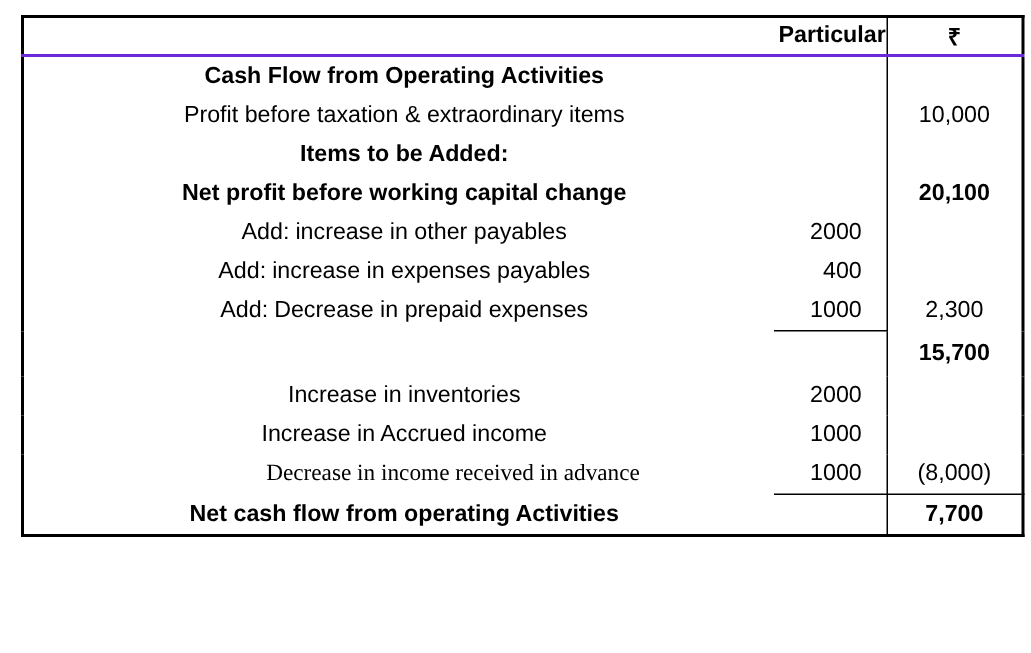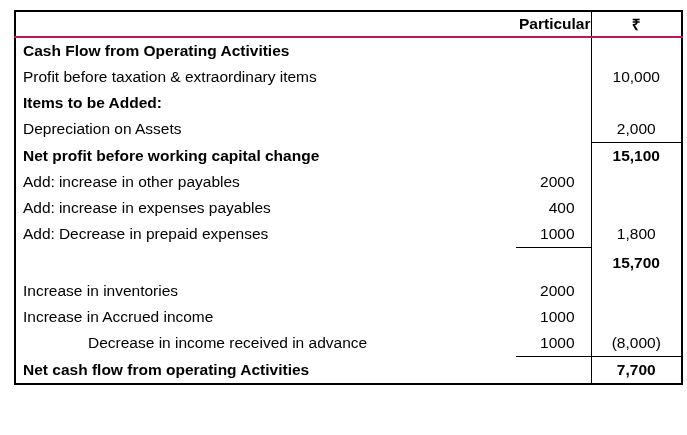--- a/index.html
+++ b/index.html
@@ -19,29 +19,29 @@
     border: 2px solid #000;
     font-size: 15.5px;
   }
   td {
     padding: 0;
     height: 26px;
     vertical-align: middle;
     white-space: nowrap;
     overflow: hidden;
   }
-  tr.hdr td { border-bottom: 2px solid #be185d; height: 24px; }
+  tr.hdr td { border-bottom: 2px solid #6d28d9; height: 24px; }
   tr.tall td { height: 30px; }
-  .c1 { padding-left: 7px; text-align: left; }
+  .c1 { padding-left: 7px; text-align: center; }
   .c2 { text-align: right; padding-right: 16px; border-right: 1.5px solid #000; }
   .c3 { text-align: center; }
   .b  { font-weight: bold; }
   .pfx { font-weight: normal; margin-right: 4px; }
   .ind1 { }
-  .ind2 { padding-left: 72px; }
+  .ind2 { padding-left: 72px; font-family: Liberation Serif, serif; }
   .rule { border-bottom: 1.5px solid #000; }
 </style>
 </head>
 <body>
 
 <div class="sheet">
   <table class="cf">
     <colgroup>
       <col style="width:501px">
       <col style="width:75px">
@@ -65,48 +65,43 @@
       <td class="c2"></td>
       <td class="c3">10,000</td>
     </tr>
 
     <tr>
       <td class="c1 b">Items to be Added:</td>
       <td class="c2"></td>
       <td class="c3"></td>
     </tr>
 
-    <tr>
-      <td class="c1">Depreciation on Assets</td>
-      <td class="c2"></td>
-      <td class="c3 rule">2,000</td>
-    </tr>
 
     <tr>
       <td class="c1 b">Net profit before working capital change</td>
       <td class="c2"></td>
-      <td class="c3 b">15,100</td>
+      <td class="c3 b">20,100</td>
     </tr>
 
     <tr>
       <td class="c1"><span class="pfx">Add:</span><span>increase in other payables</span></td>
       <td class="c2">2000</td>
       <td class="c3"></td>
     </tr>
 
     <tr>
       <td class="c1"><span class="pfx">Add:</span><span>increase in expenses payables</span></td>
       <td class="c2">400</td>
       <td class="c3"></td>
     </tr>
 
     <tr>
       <td class="c1"><span class="pfx">Add:</span><span>Decrease in prepaid expenses</span></td>
       <td class="c2 rule">1000</td>
-      <td class="c3">1,800</td>
+      <td class="c3">2,300</td>
     </tr>
 
     <tr class="tall">
       <td class="c1"></td>
       <td class="c2"></td>
       <td class="c3 b">15,700</td>
     </tr>
 
 
     <tr>

